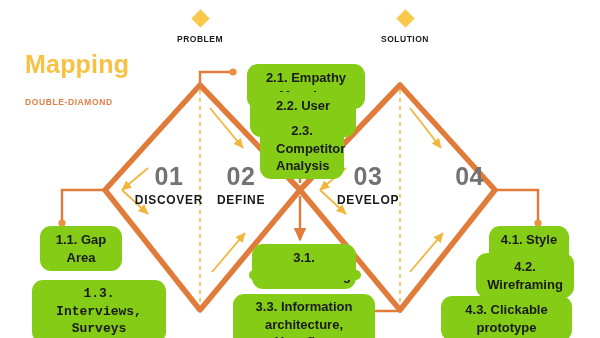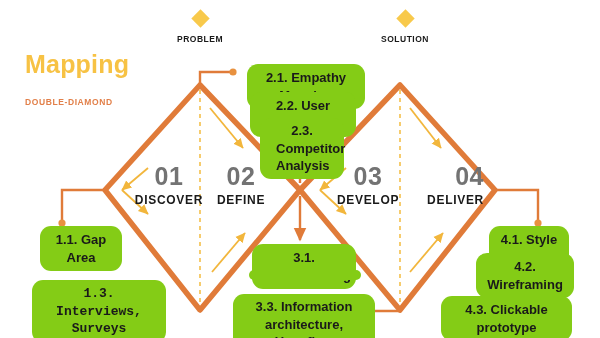--- a/index.html
+++ b/index.html
@@ -137,21 +137,20 @@
   <div class="stage" id="stage-02">
     <div class="num">02</div>
     <div class="nm">DEFINE</div>
   </div>
   <div class="stage" id="stage-03">
     <div class="num">03</div>
     <div class="nm">DEVELOP</div>
   </div>
   <div class="stage" id="stage-04">
     <div class="num">04</div>
-    <div class="nm">DELIVER</div>
   </div>
 
   <div class="pill" style="left:247px;top:64px;width:118px;">2.1. Empathy Mapping</div>
   <div class="pill" style="left:250px;top:92px;width:106px;">2.2. User Persona</div>
   <div class="pill two-line" style="left:260px;top:118px;width:84px;">2.3. Competitor Analysis</div>
 
   <div class="pill" style="left:40px;top:226px;width:82px;">1.1. Gap Area</div>
   <div class="pill" style="left:32px;top:280px;width:134px;font-family:Liberation Mono, monospace;">1.3. Interviews, Surveys</div>
 
   <div class="pill" style="left:252px;top:244px;width:104px;">3.1. Brainstorming</div>

